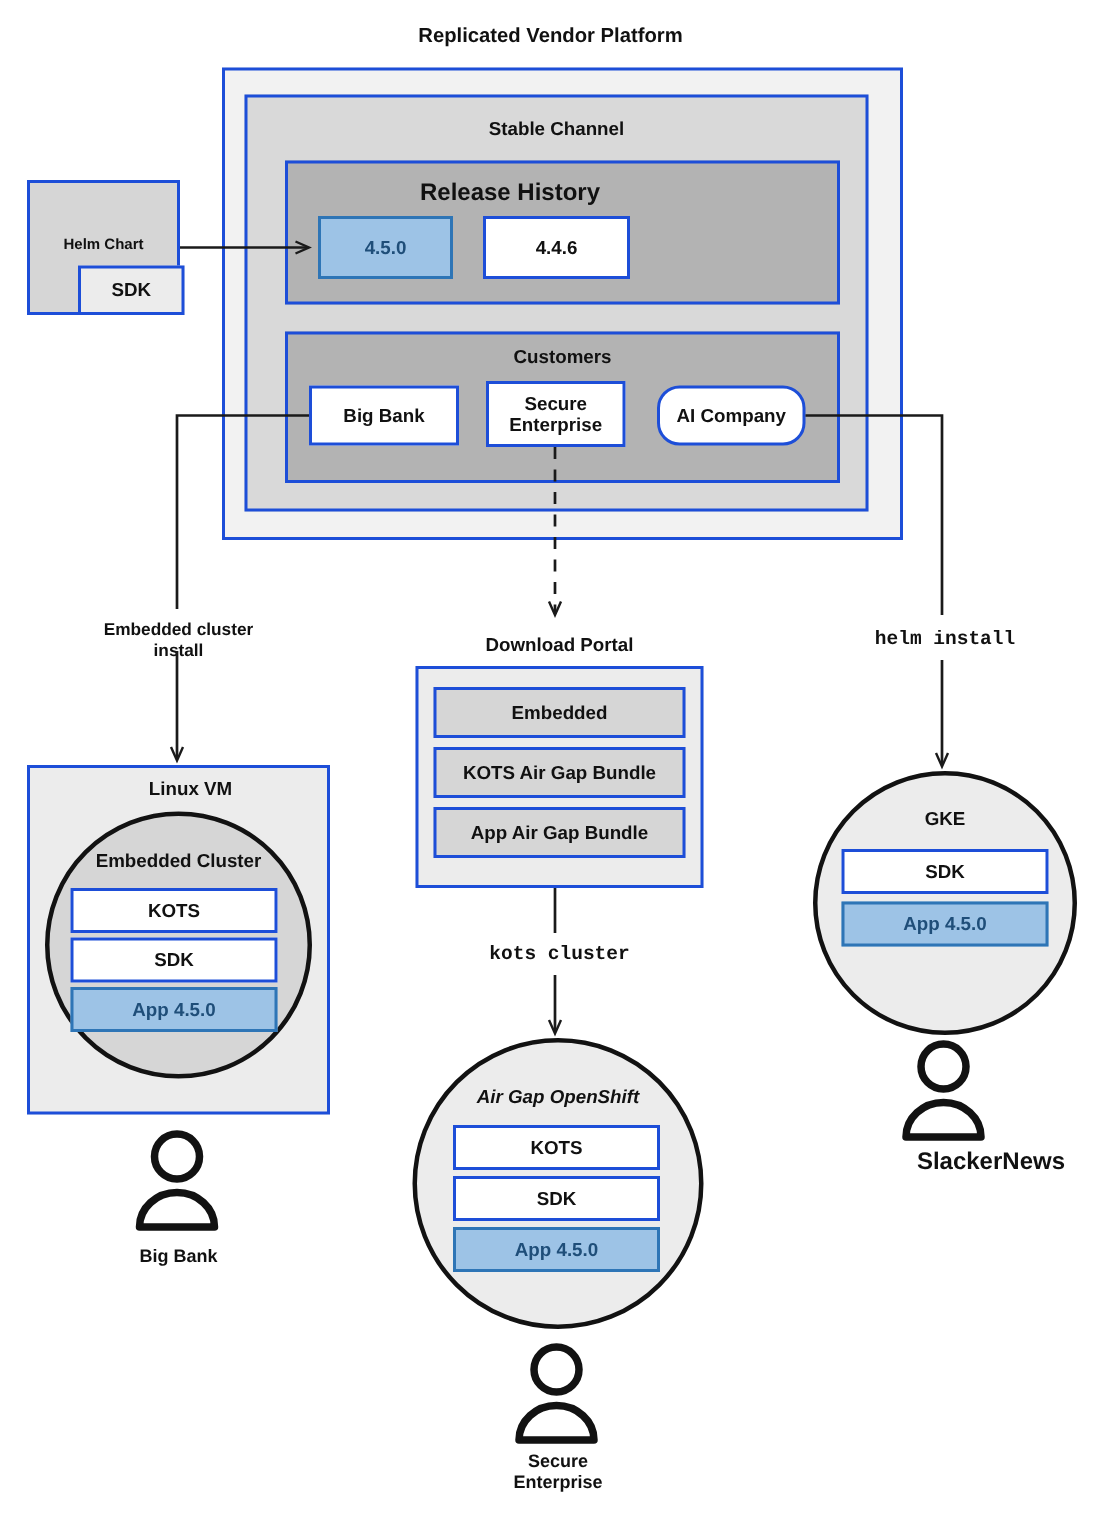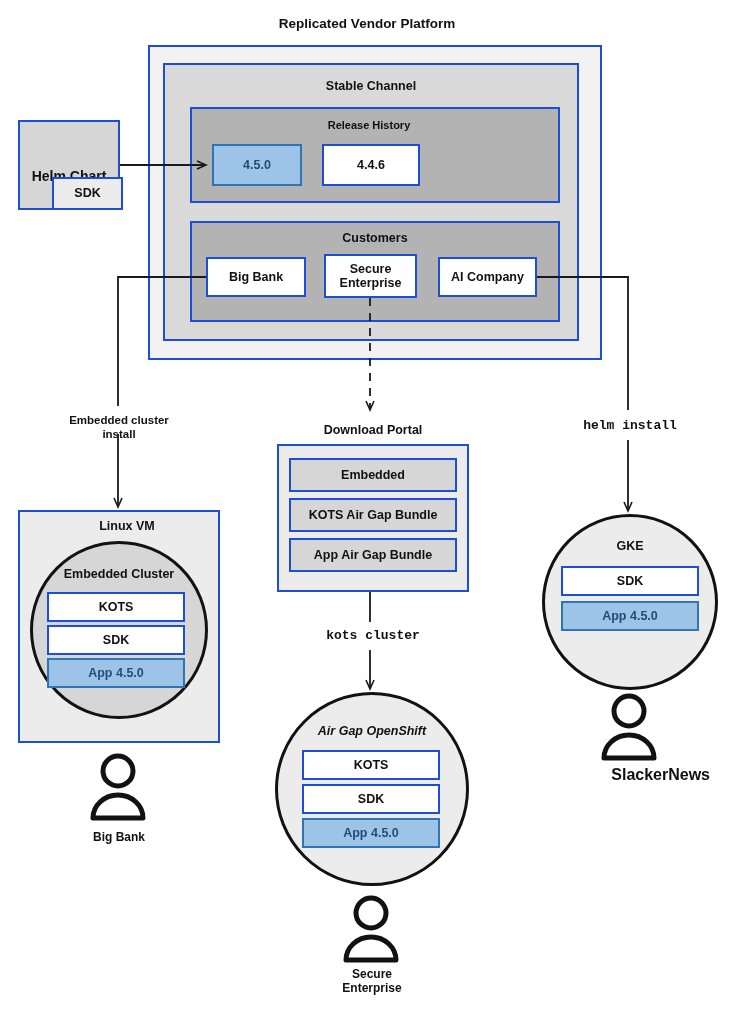--- a/index.html
+++ b/index.html
@@ -69,35 +69,35 @@
 <div id="canvas">
 
   <div class="lbl" style="left:184px; top:16px; width:366px; font-size:13.5px;">Replicated Vendor Platform</div>
 
   <div class="box fill-outer" style="left:148px; top:45px; width:454px; height:315px;"></div>
 
   <div class="box fill-channel" style="left:163px; top:63px; width:416px; height:278px;"></div>
   <div class="lbl" style="left:163px; top:79px; width:416px; font-size:12.5px;">Stable Channel</div>
 
   <div class="box fill-panel" style="left:190px; top:107px; width:370px; height:96px;"></div>
-  <div class="lbl" style="left:190px; top:119px; width:300px; font-size:11px;padding-left:29px;">Release History</div>
+  <div class="lbl" style="left:190px; top:119px; width:300px; font-size:16px;">Release History</div>
 
   <div class="box fill-blue blue-text" style="left:212px; top:144px; width:90px; height:42px; font-size:12.5px;">4.5.0</div>
   <div class="box fill-white" style="left:322px; top:144px; width:98px; height:42px; font-size:12.5px;">4.4.6</div>
 
   <div class="box fill-panel" style="left:190px; top:221px; width:370px; height:101px;"></div>
   <div class="lbl" style="left:190px; top:231px; width:370px; font-size:12.5px;">Customers</div>
 
   <div class="box fill-white" style="left:206px; top:257px; width:100px; height:40px; font-size:12.5px;">Big Bank</div>
   <div class="box fill-white" style="left:324px; top:254px; width:93px; height:44px; font-size:12.5px; white-space:pre-line;">Secure
 Enterprise</div>
-  <div class="box fill-white" style="left:438px; top:257px; width:99px; height:40px; font-size:12.5px;">AI Company</div>
+  <div class="box fill-white" style="left:438px; top:257px; width:99px; height:40px; font-size:12.5px;border-radius:15px;">AI Company</div>
 
   <div class="box fill-grey" style="left:18px; top:120px; width:102px; height:90px;"></div>
-  <div class="lbl" style="left:18px; top:168px; width:102px; font-size:14px;">Helm Chart</div>
+  <div class="lbl" style="left:18px; top:158px; width:102px; font-size:10px;">Helm Chart</div>
   <div class="box fill-lgrey" style="left:52px; top:177px; width:71px; height:33px; font-size:12.5px;">SDK</div>
 
   <div class="lbl" style="left:40px; top:414px; width:158px; font-size:11.5px;">Embedded cluster
 install</div>
   <div class="lbl mono" style="left:293px; top:628px; width:160px; font-size:13px;">kots cluster</div>
   <div class="lbl mono" style="left:548px; top:418px; width:164px; font-size:13px;">helm install</div>
 
   <div class="box fill-lgrey" style="left:18px; top:510px; width:202px; height:233px;"></div>
   <div class="lbl" style="left:18px; top:519px; width:218px; font-size:12.5px;">Linux VM</div>
   <div class="circle fill-grey" style="left:30px; top:541px; width:178px; height:178px;"></div>

